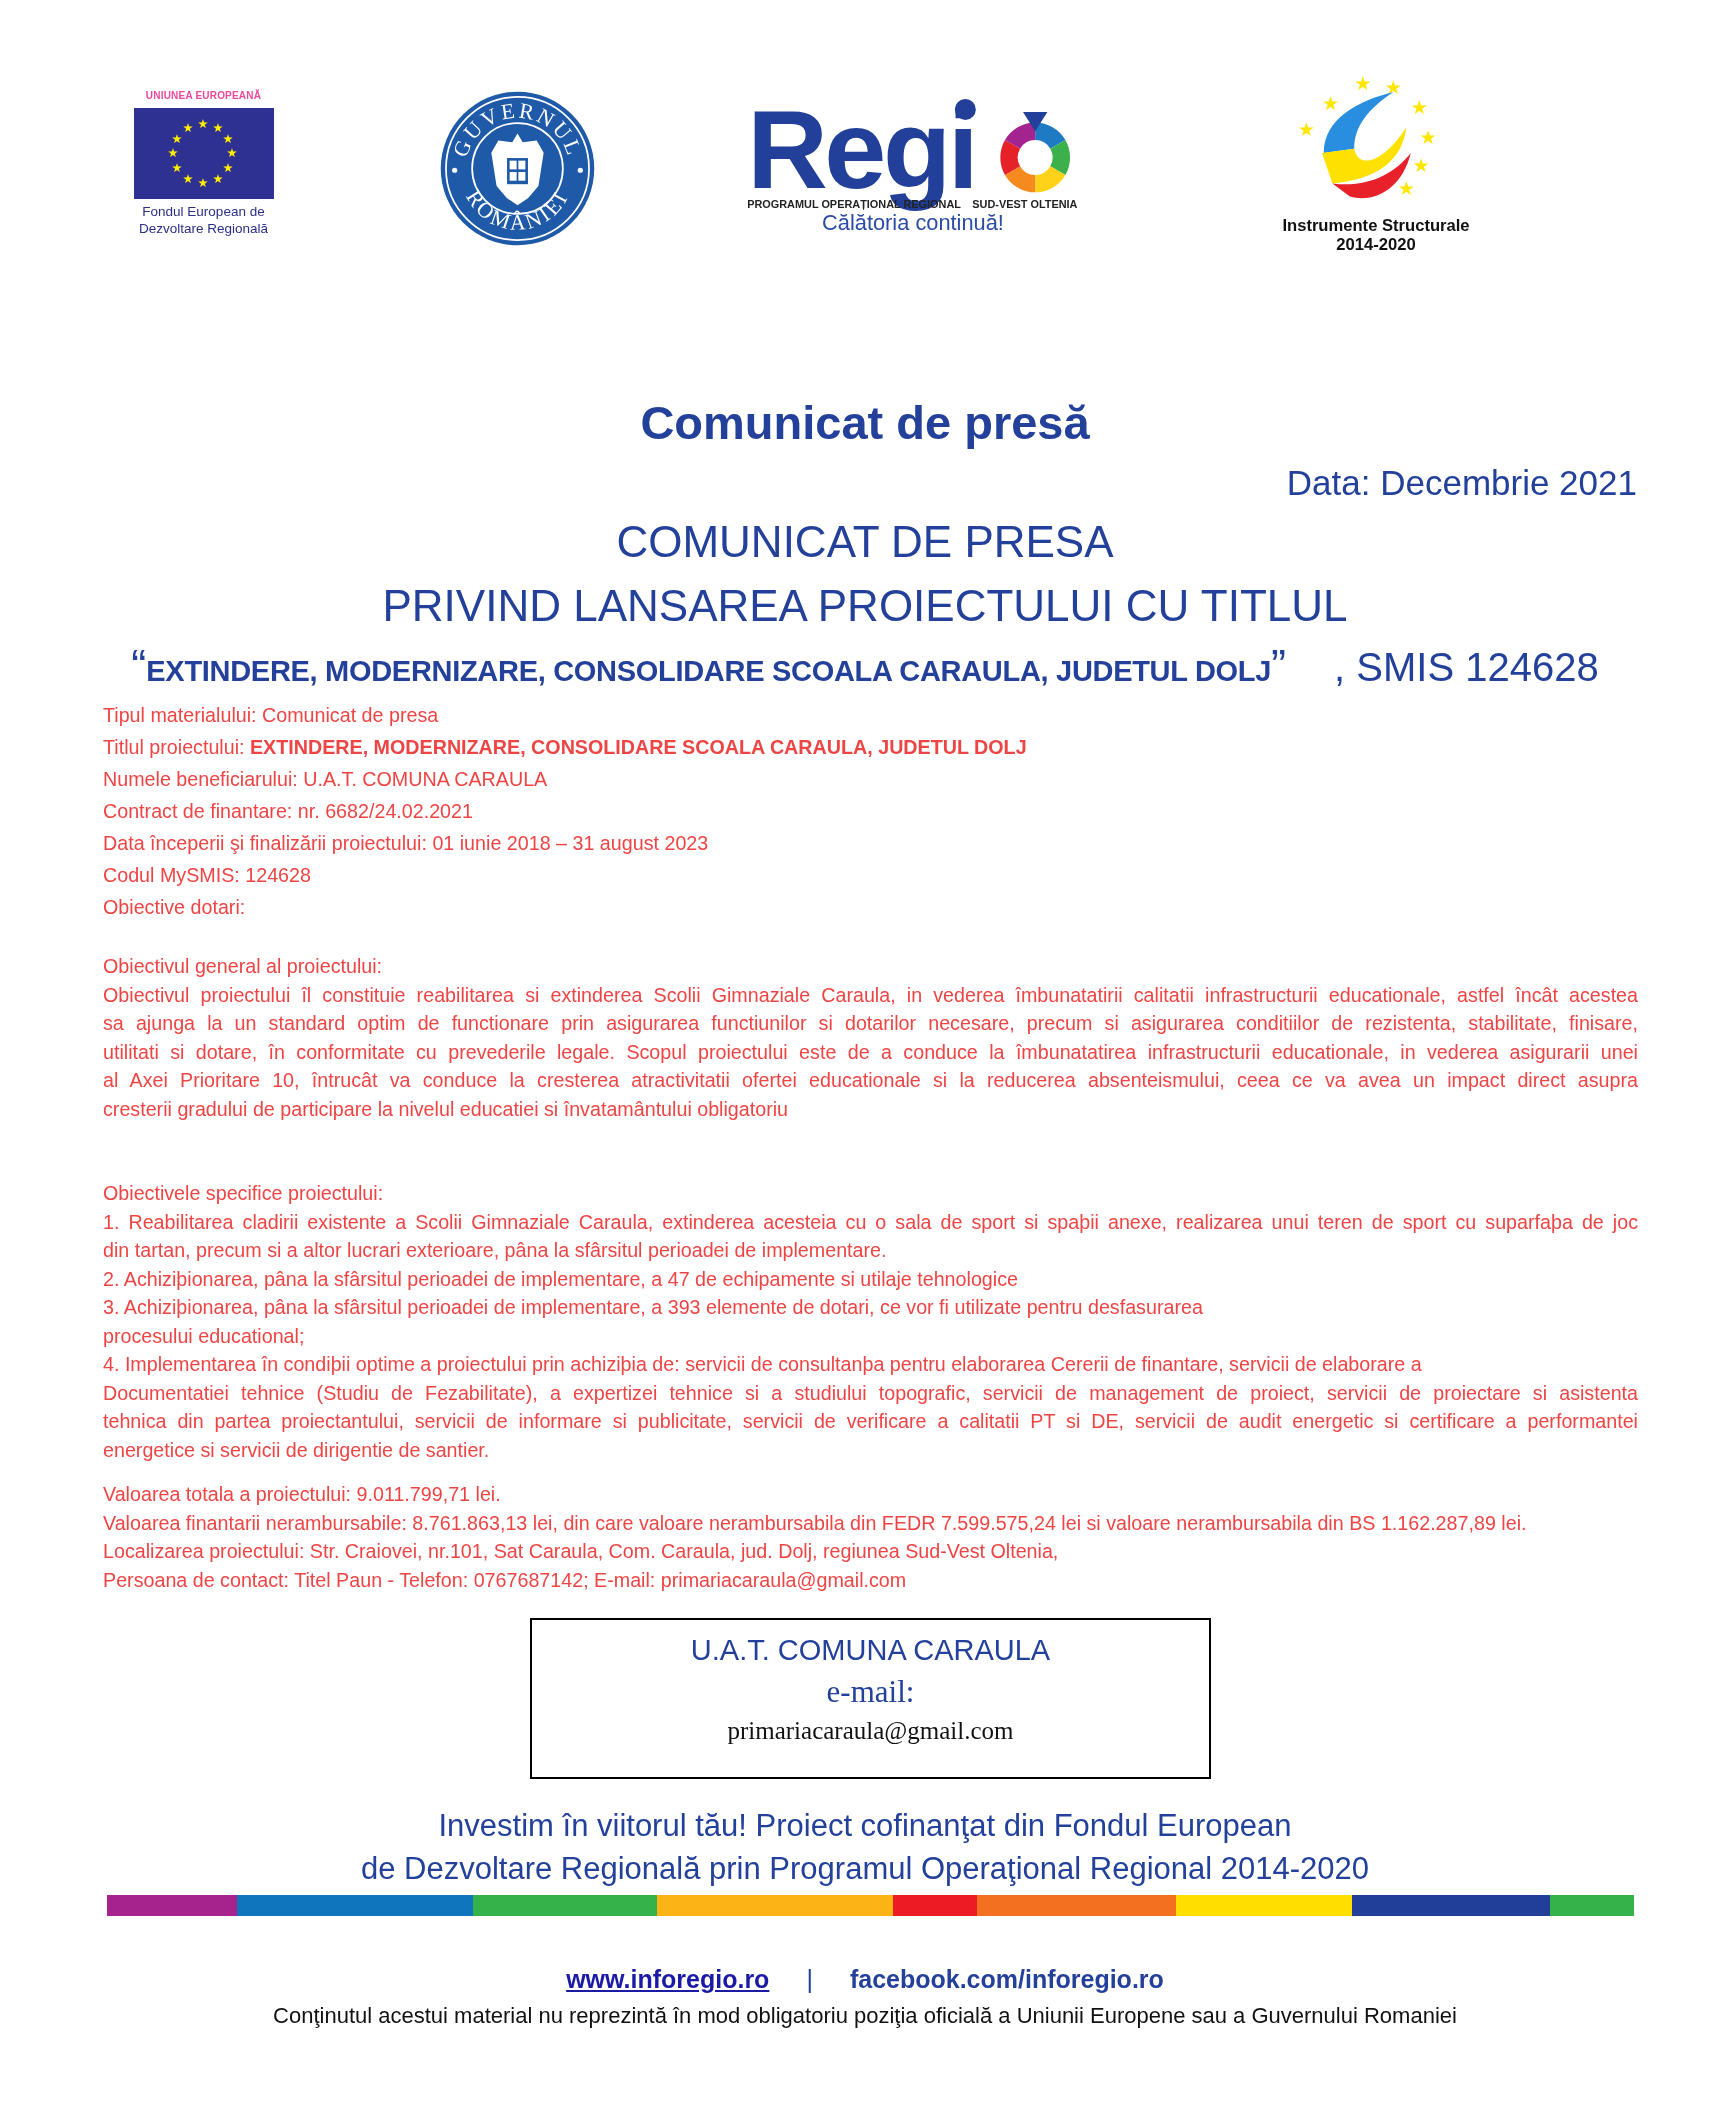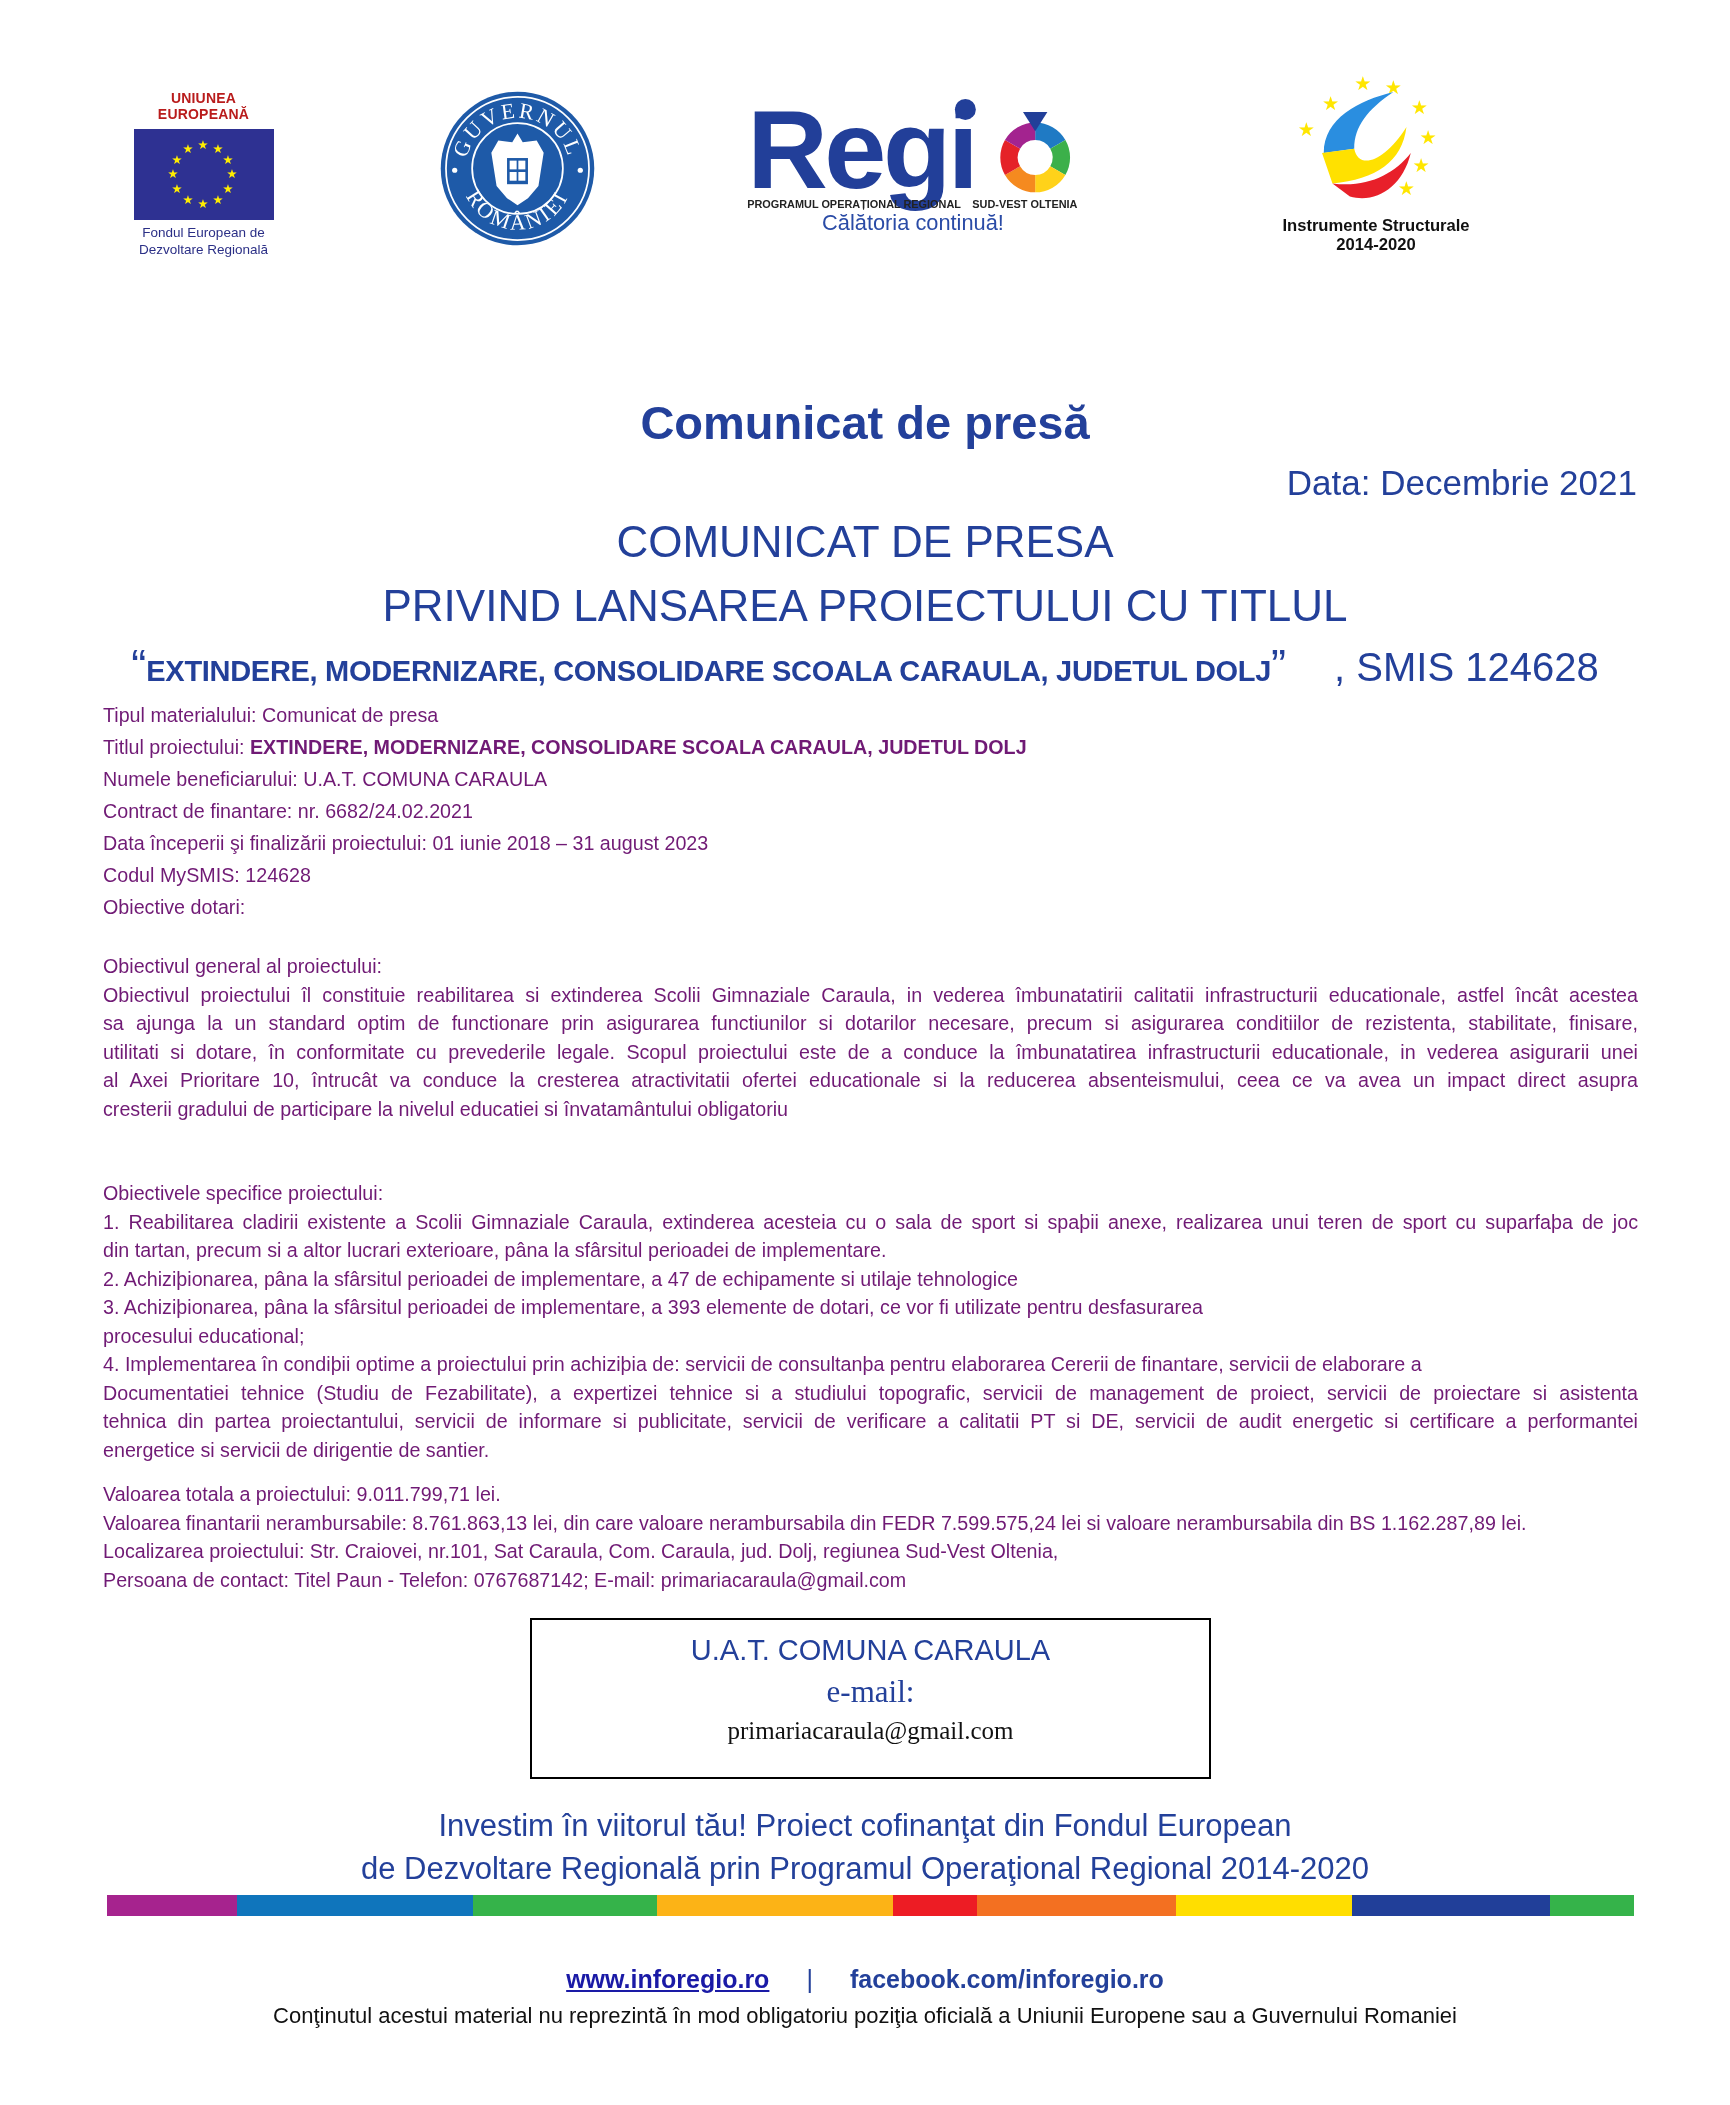--- a/index.html
+++ b/index.html
@@ -2,21 +2,21 @@
 <html style="font-size:14px"><head>
 <meta charset="utf-8">
 <style>
   html, body { margin:0; padding:0; background:#ffffff; }
   body { width:1730px; height:2106px; position:relative; overflow:hidden;
          font-family:"Liberation Sans", "DejaVu Sans", sans-serif; color:#111; }
   .abs { position:absolute; }
 
   
   #eu-logo { left:127px; top:90px; width:153px; }
-  #eu-logo .eu-top { font-size:14px; font-weight:bold; color:#b91c1c; text-align:center; letter-spacing:0.2px; }
+  #eu-logo .eu-top { font-size:10px; font-weight:bold; color:#ec4899; text-align:center; letter-spacing:0.2px; }
   #eu-logo .flag { width:140px; height:91px; background:#2e3192; margin:7px auto 5.2px; position:relative; }
   #eu-logo .flag span { position:absolute; color:#ffed00; font-size:12.2px; line-height:12.2px; }
   #eu-logo .eu-bot { font-size:13.5px; color:#2b2f86; text-align:center; line-height:16.6px; }
 
   #gov-logo { left:439px; top:90px; width:157px; height:157px; }
   #regio-logo { left:747px; top:92px; width:332px; height:144px; }
   #is-logo { left:1271px; top:66px; width:210px; height:192px; }
   #is-logo .is-text { position:absolute; left:0; top:150px; width:210px; text-align:center;
                       font-size:16.6px; font-weight:bold; color:#111; line-height:19px; }
 
@@ -25,21 +25,21 @@
   #h-main { left:0; width:1730px; top:395px; text-align:center; font-size:47px; font-weight:bold; }
   #h-date { right:93px; top:463px; font-size:35px; }
   #h-line1 { left:0; width:1730px; top:517px; text-align:center; font-size:44px; }
   #h-line2 { left:0; width:1730px; top:581px; text-align:center; font-size:44px; }
   #h-line3 { left:0; width:1730px; top:640px; text-align:center; white-space:nowrap; }
   #h-line3 .q { font-size:45px; }
   #h-line3 .t { font-size:29px; font-weight:bold; letter-spacing:-0.3px; }
   #h-line3 .s { font-size:40px;margin-left:48px; }
 
   
-  .body-text { left:103px; width:1535px; font-size:19.7px; line-height:28.5px; color:#701a75; }
+  .body-text { left:103px; width:1535px; font-size:19.7px; line-height:28.5px; color:#ef4444; }
   .line { white-space:nowrap; height:32px; line-height:32px; }
   .just { text-align:justify; text-align-last:justify; }
   .para-line { height:28.5px; line-height:28.5px; white-space:nowrap; }
   #info-block { top:699px; }
   #general-block { top:952px; }
   #specific-block { top:1179px; }
   #finance-block { top:1480px; }
   b { font-weight:bold; }
 
   

